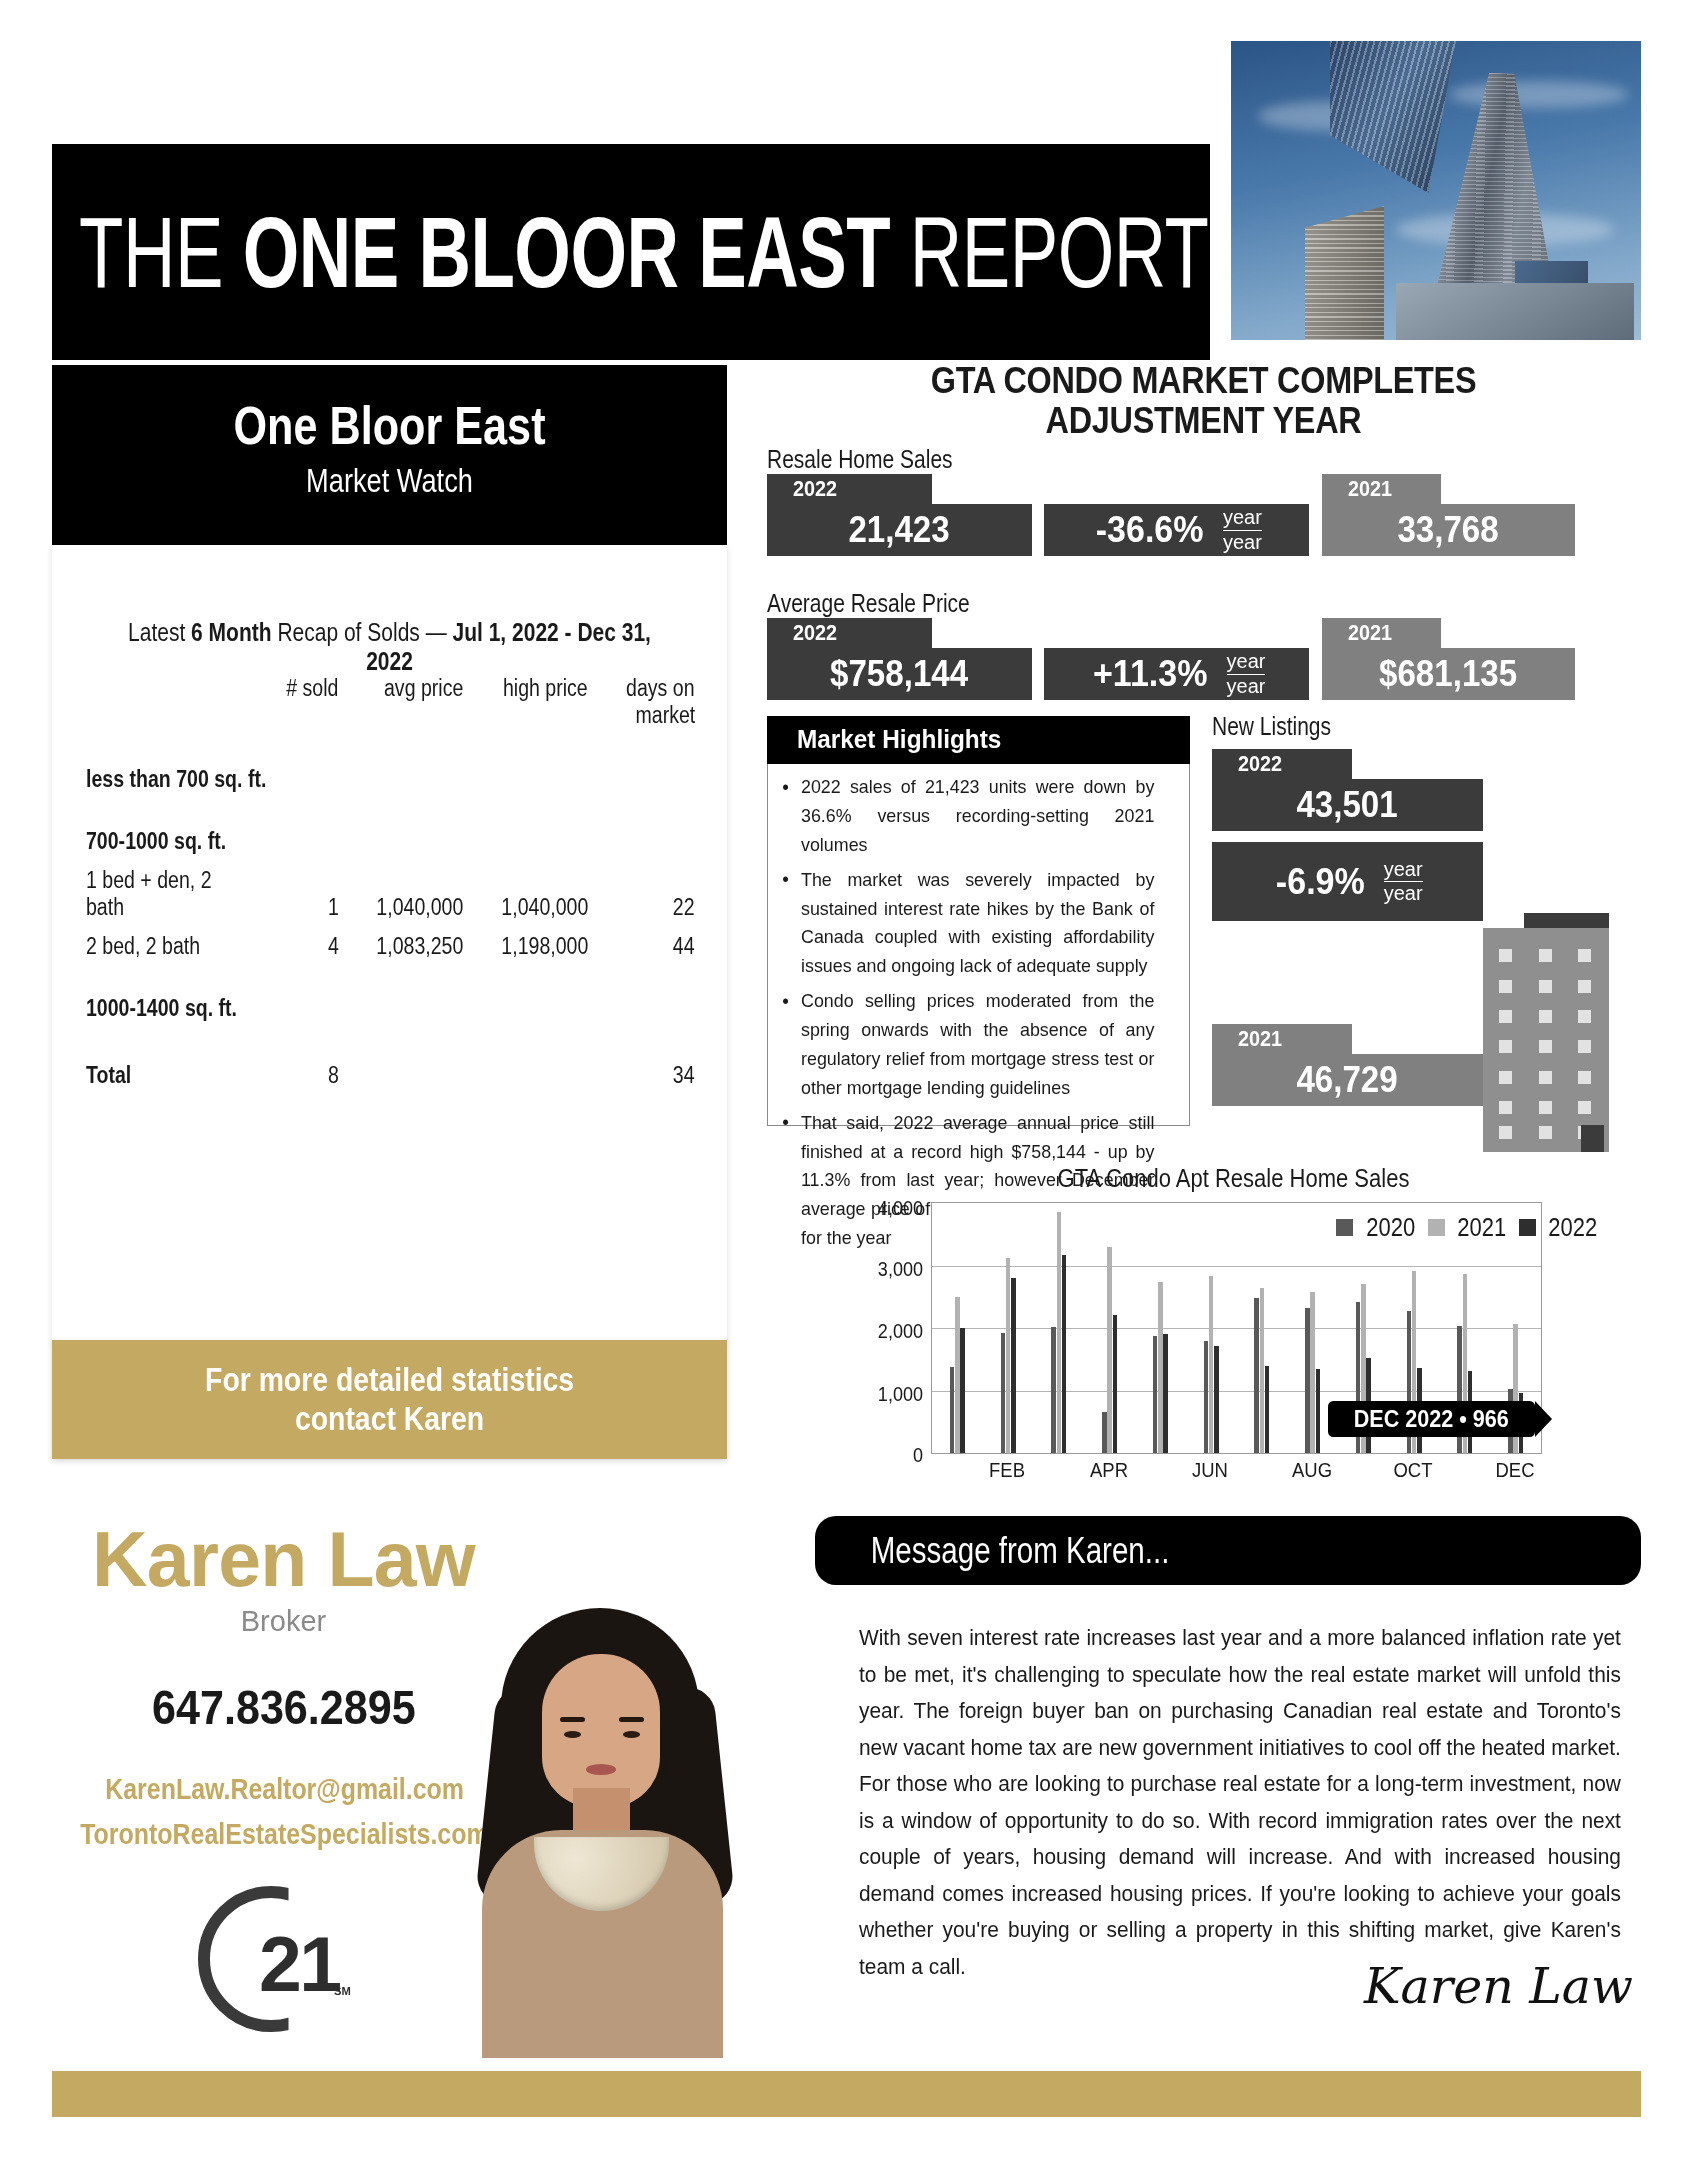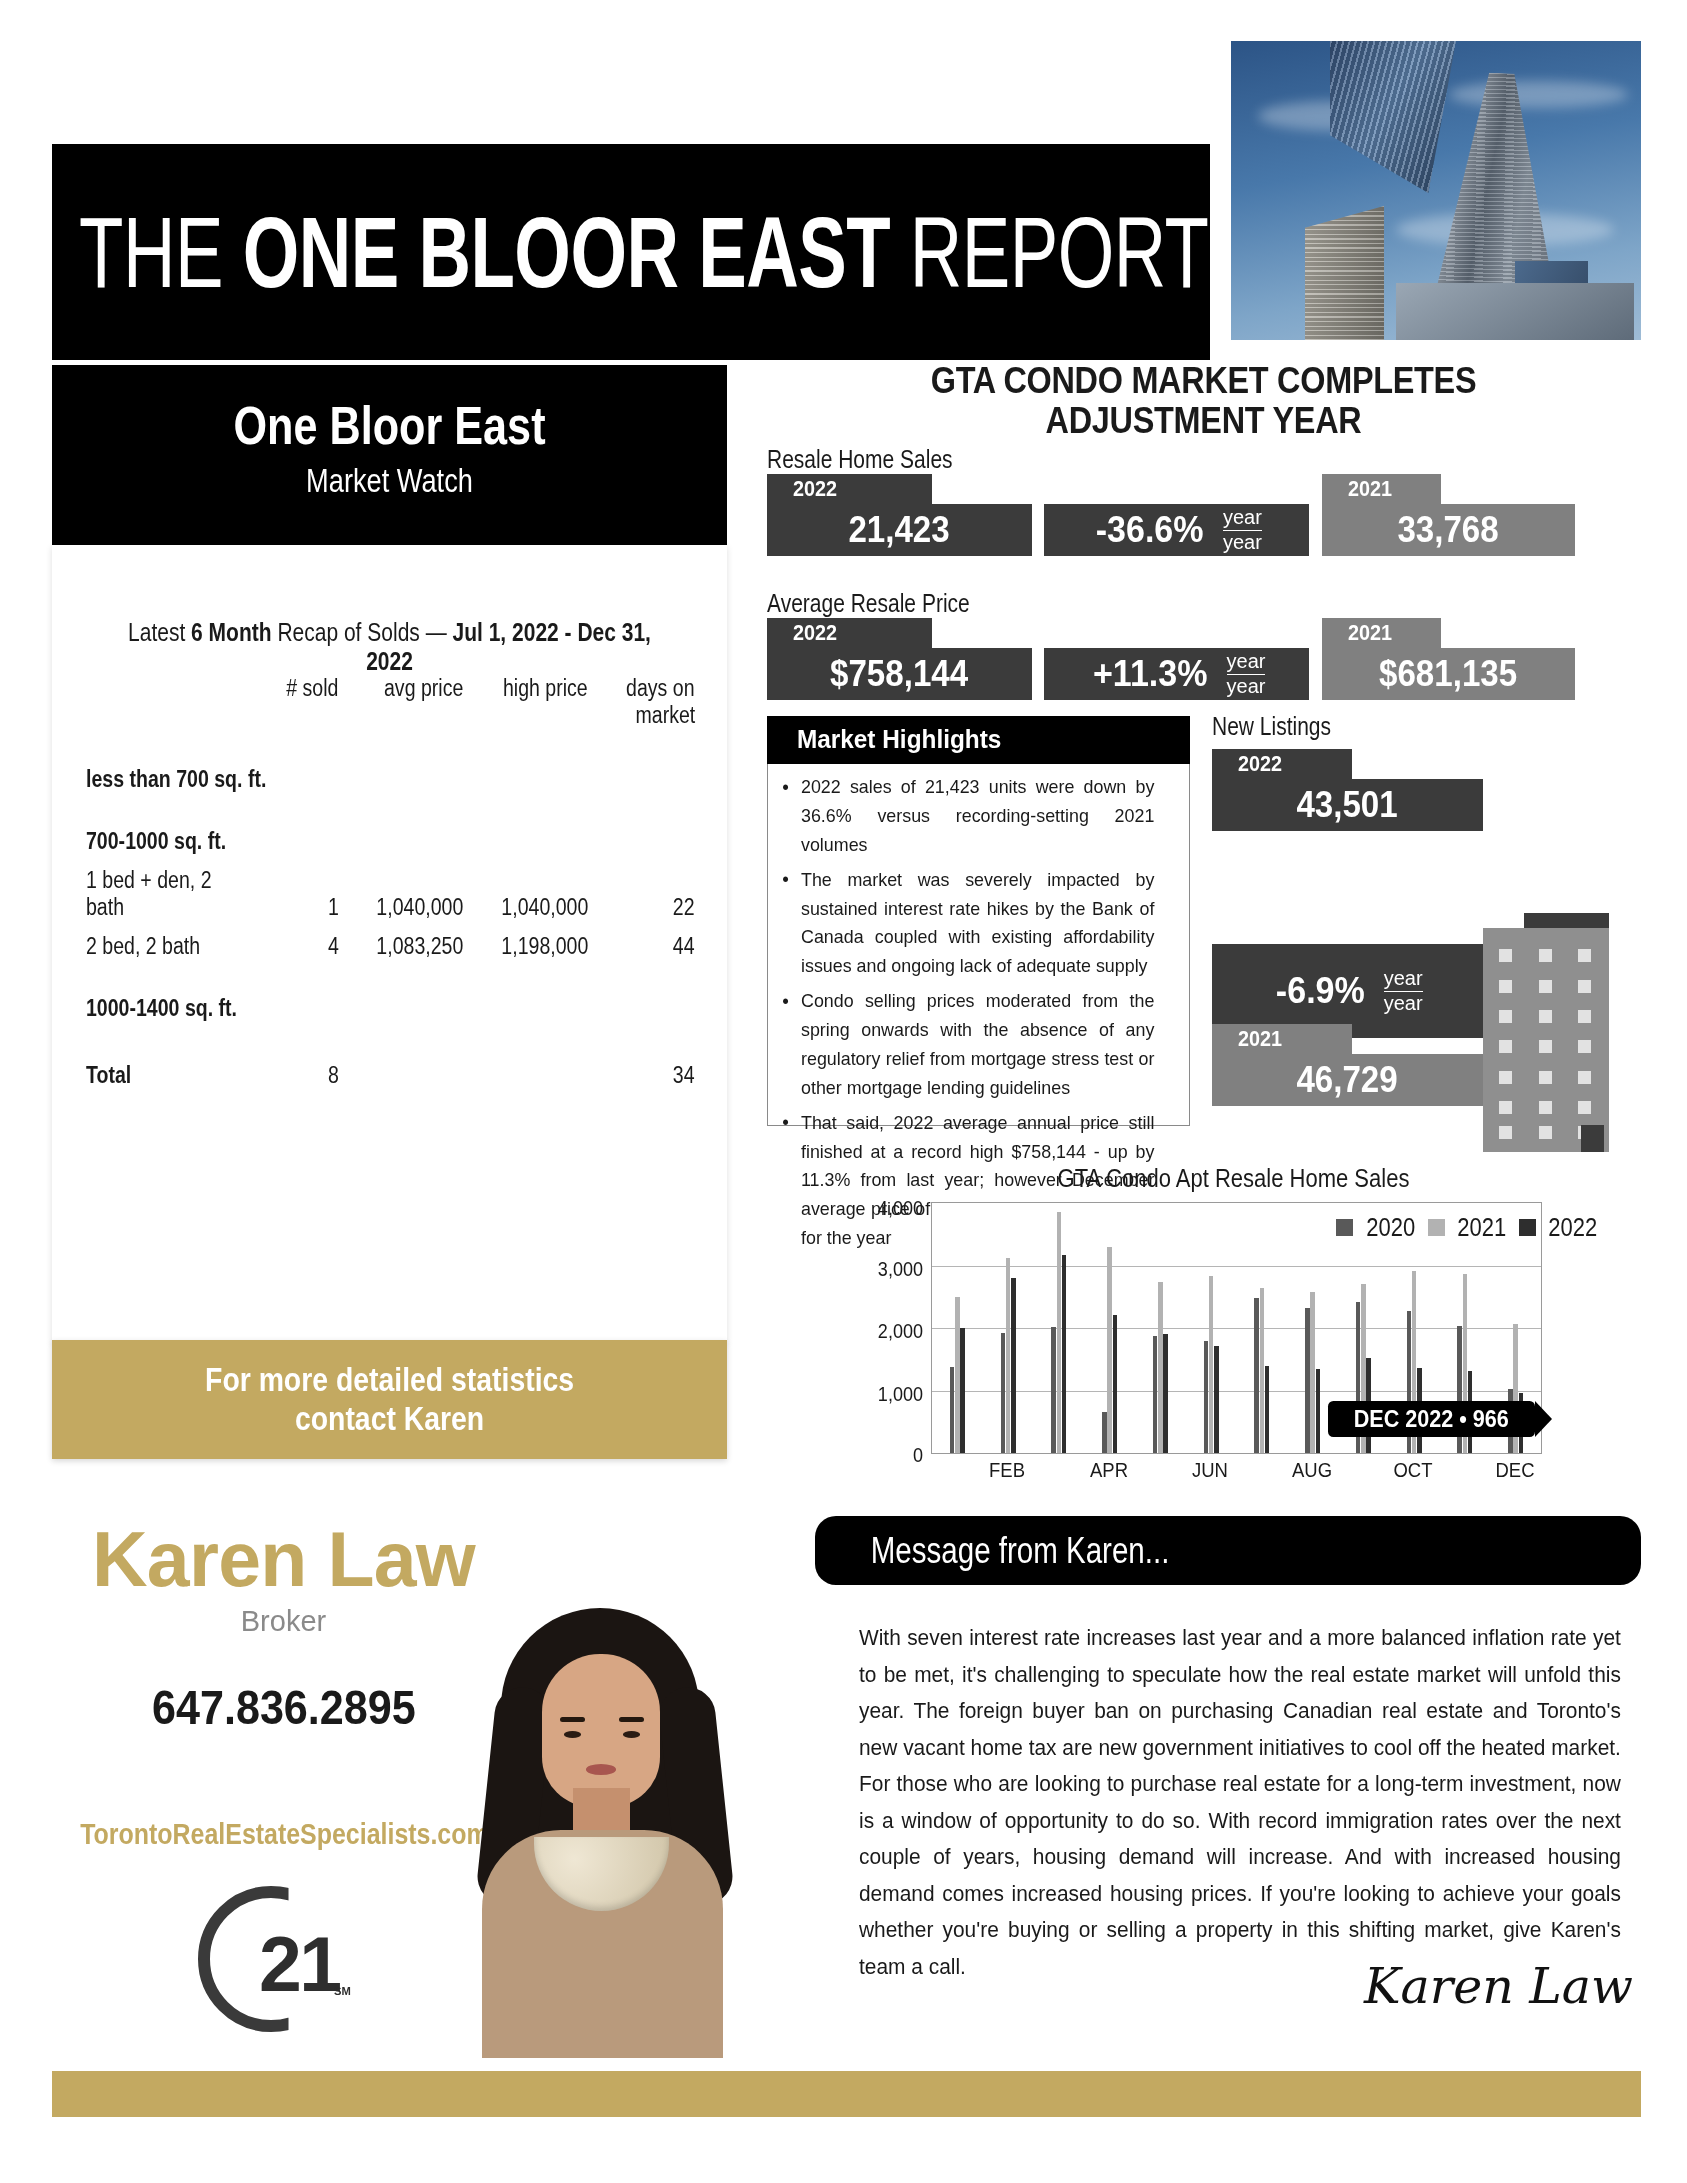--- a/index.html
+++ b/index.html
@@ -439,21 +439,21 @@
     <div class="lbl">New Listings</div>
   </div>
   <div class="sb dark" style="left:1212px;top:749px;width:271px;height:82px;">
     <div class="tab" style="width:140px;">
         <span>2022</span>
       </div>
     <div class="body">
         <span>43,501</span>
       </div>
   </div>
-  <div class="pct" style="left:1212px;top:944px;width:271px;height:94px;">
+  <div class="pct" style="left:1212px;top:842px;width:271px;height:79px;">
     <div class="v">-6.9%</div>
     <div class="yy">
       <span class="a">year</span>
       <span class="b">year</span>
     </div>
   </div>
   <div class="sb grey" style="left:1212px;top:1024px;width:271px;height:82px;">
     <div class="tab" style="width:140px;">
         <span>2021</span>
       </div>
@@ -586,20 +586,21 @@
         <span style="left: 45.8333%;">JUN</span>
         <span style="left: 62.5%;">AUG</span>
         <span style="left: 79.1667%;">OCT</span>
         <span style="left: 95.8333%;">DEC</span>
       </div>
   </div>
 
   <div class="agentname">Karen Law</div>
   <div class="agentrole">Broker</div>
   <div class="agentphone"><span>647.836.2895</span></div>
+  <div class="agentmail"><span>KarenLaw.Realtor@gmail.com</span></div>
   <div class="agentweb"><span>TorontoRealEstateSpecialists.com</span></div>
 
   <div class="c21">
     <div class="arc"></div>
     <div class="num">21</div>
     <div class="sm">SM</div>
   </div>
 
   <div class="portrait">
     <div class="p-hair"></div>

